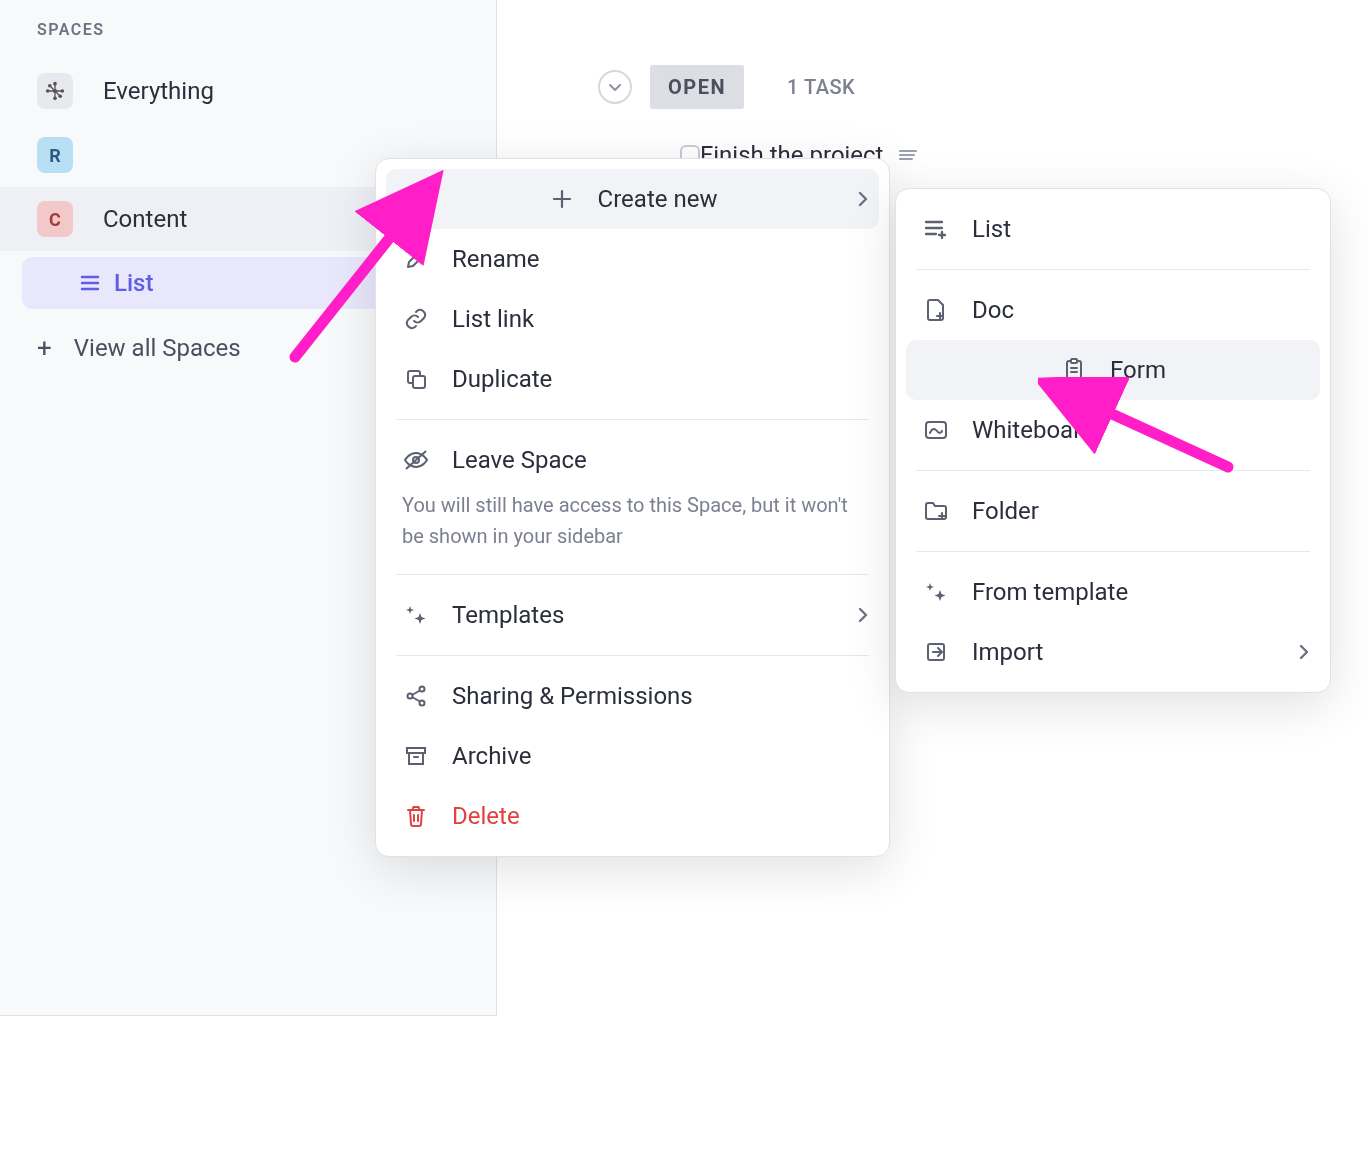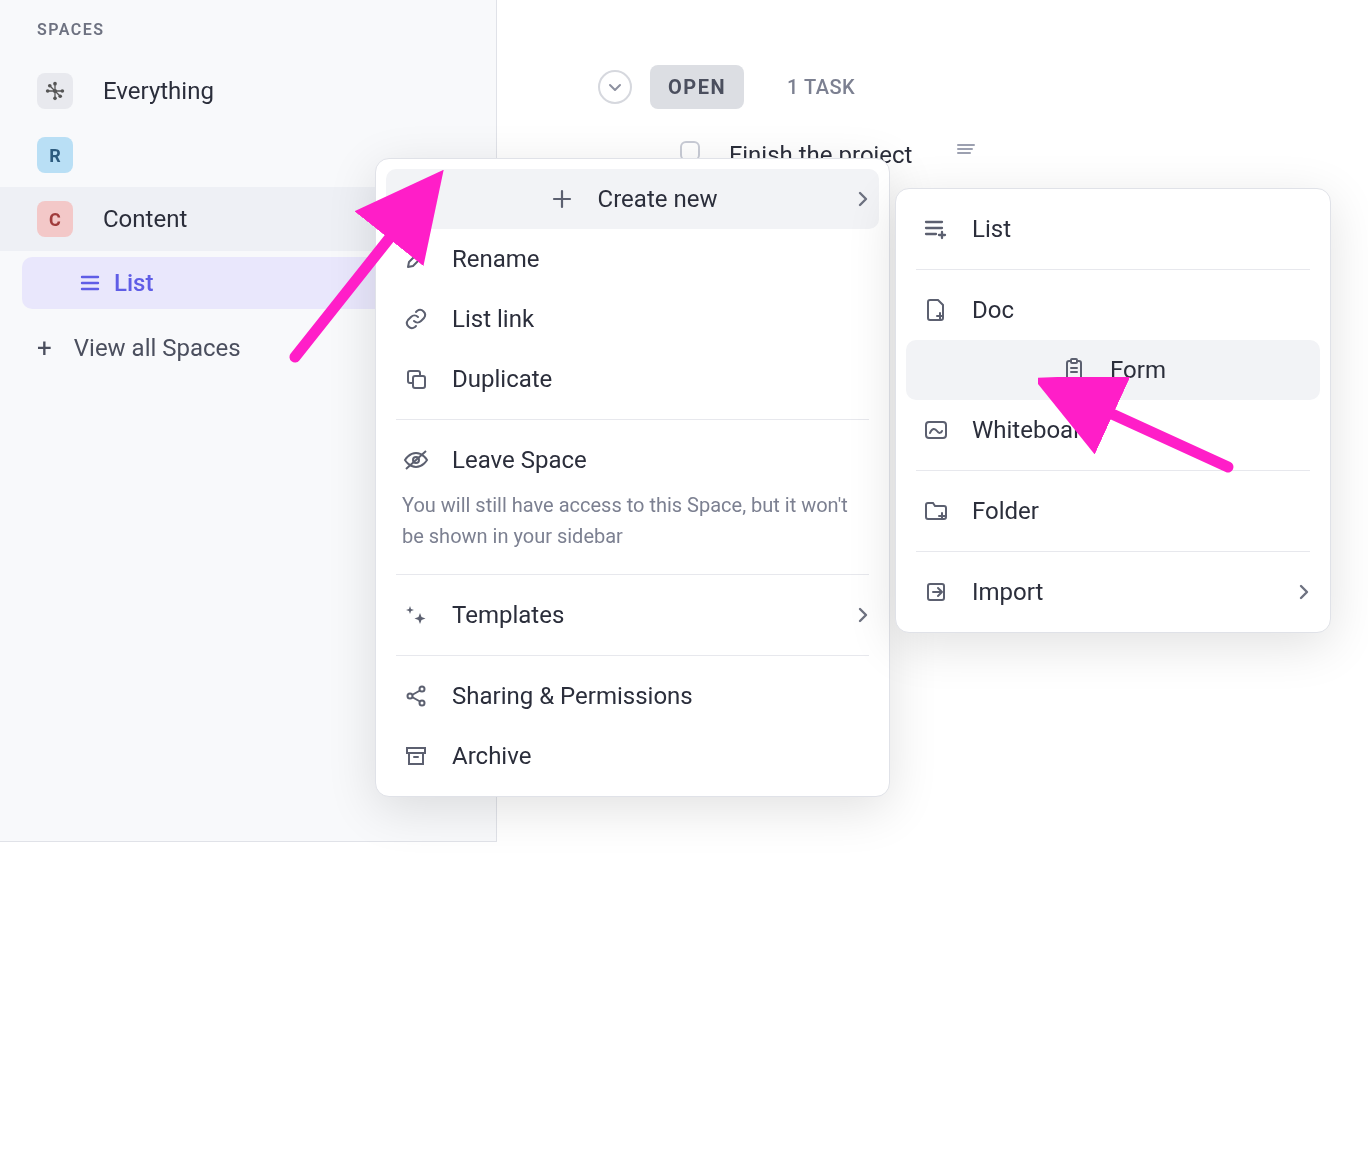--- a/index.html
+++ b/index.html
@@ -13,21 +13,21 @@
       position: relative;
       width: 1368px;
       height: 1150px;
       overflow: hidden;
     }
     .sidebar {
       position: absolute;
       left: 0;
       top: 0;
       width: 497px;
-      height: 842px;
+      height: 1016px;
       background: #f8f9fb;
       border-right: 1px solid #e0e2e8;
       border-bottom: 1px solid #e0e2e8;
       padding-top: 20px;
     }
     .spaces-header {
       font-size: 16px;
       font-weight: 600;
       letter-spacing: 1.5px;
       color: #6e7281;
@@ -115,33 +115,34 @@
       display: flex;
       align-items: center;
       justify-content: center;
     }
     .open-badge {
       background: #dcdee3;
       color: #4b4f5e;
       font-weight: 700;
       font-size: 20px;
       padding: 10px 18px;
-      border-radius: 8px;
+      border-radius: 2px;
       letter-spacing: 1.5px;
     }
     .task-count {
       color: #7c8091;
       font-size: 20px;
       font-weight: 500;
       letter-spacing: 0.5px;
       margin-left: 25px;
     }
     .task-row {
       display: flex;
-      gap: 29px;
+      align-items: center;
+      gap: 0;
       margin-left: 150px;
       margin-top: 32px;
       font-size: 24px;
       color: #2b2e3b;
     }
     .task-check {
       width: 20px;
       height: 20px;
       border: 2px solid #c9ccd6;
       border-radius: 6px;
@@ -410,20 +411,28 @@
     <span class="menu-icon">
         <svg width="24" height="24" viewBox="0 0 24 24">
           <rect x="3" y="4" width="18" height="5" stroke="#5c6070" stroke-width="2" fill="none"></rect>
           <rect x="5" y="9" width="14" height="11" stroke="#5c6070" stroke-width="2" fill="none"></rect>
           <path d="M10 13h4" stroke="#5c6070" stroke-width="2" stroke-linecap="round"></path>
         </svg>
       </span>
     <span>Archive</span>
   </div>
 
+  <div class="menu-item danger">
+    <span class="menu-icon">
+        <svg width="22" height="24" viewBox="0 0 22 24">
+          <path d="M3 6h16M8 6V4a1 1 0 011-1h4a1 1 0 011 1v2M5 6l1 14a2 2 0 002 2h6a2 2 0 002-2l1-14M9 11v6M13 11v6" stroke="#e04040" stroke-width="2" fill="none" stroke-linecap="round"></path>
+        </svg>
+      </span>
+    <span>Delete</span>
+  </div>
 
 </div>
 
 <div class="submenu">
 
   <div class="menu-item">
     <span class="menu-icon">
         <svg width="26" height="22" viewBox="0 0 26 22">
           <path d="M3 4h16M3 10h16M3 16h10M19 14v6M16 17h6" stroke="#5c6070" stroke-width="2.3" stroke-linecap="round"></path>
         </svg>
@@ -471,20 +480,28 @@
         <svg width="26" height="22" viewBox="0 0 26 22">
           <path d="M3 5a2 2 0 012-2h5l2 3h9a2 2 0 012 2v9a2 2 0 01-2 2H5a2 2 0 01-2-2V5z" stroke="#5c6070" stroke-width="2" fill="none"></path>
           <path d="M19 13v6M16 16h6" stroke="#5c6070" stroke-width="2" stroke-linecap="round"></path>
         </svg>
       </span>
     <span>Folder</span>
   </div>
 
   <div class="menu-sep"></div>
 
+  <div class="menu-item">
+    <span class="menu-icon">
+        <svg width="24" height="24" viewBox="0 0 24 24">
+          <path d="M6 3l1 3 3 1-3 1-1 3-1-3-3-1 3-1 1-3zM16 10l1.5 4 4 1.5-4 1.5L16 21l-1.5-4-4-1.5 4-1.5L16 10z" fill="#5c6070"></path>
+        </svg>
+      </span>
+    <span>From template</span>
+  </div>
 
   <div class="menu-item">
     <span class="menu-icon">
         <svg width="24" height="24" viewBox="0 0 24 24">
           <rect x="4" y="4" width="16" height="16" rx="2" stroke="#5c6070" stroke-width="2" fill="none"></rect>
           <path d="M9 12h9M14 8l4 4-4 4" stroke="#5c6070" stroke-width="2" fill="none" stroke-linecap="round" stroke-linejoin="round"></path>
         </svg>
       </span>
     <span>Import</span>
     <span class="chev">

